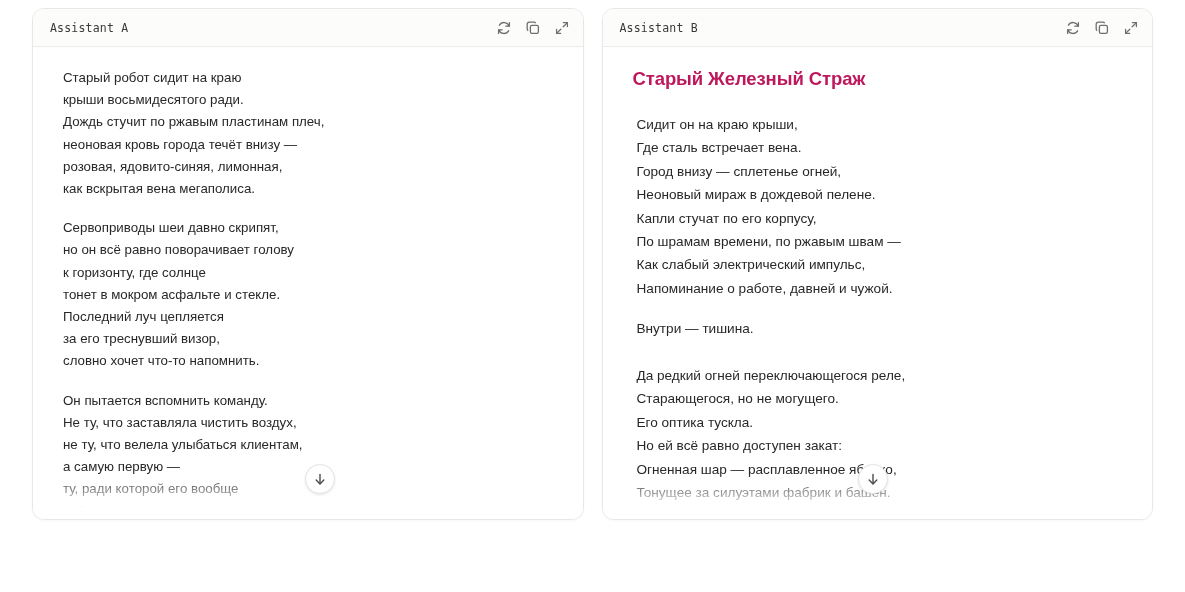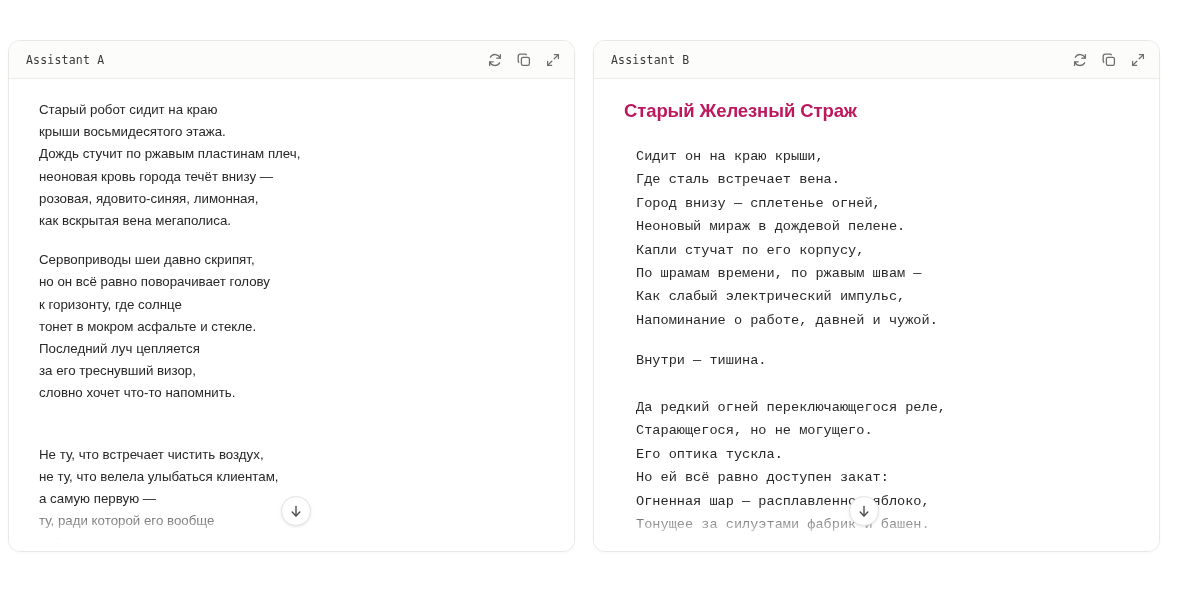--- a/index.html
+++ b/index.html
@@ -10,24 +10,24 @@
     height: 592px;
     font-family: "Liberation Sans", sans-serif;
     -webkit-font-smoothing: antialiased;
   }
   .stage {
     position: relative;
     width: 1185px;
     height: 592px;
     background: #ffffff;
     box-sizing: border-box;
-    padding: 8px 8px;
+    padding: 8px 32px;
     display: flex;
     gap: 18px;
-    align-items: center;
+    align-items: flex-start;
   }
   .panel {
     position: relative;
     width: 567px;
     height: 512px;
     background: #ffffff;
     border: 1px solid #e8e8e6;
     border-radius: 12px;
     box-sizing: border-box;
     overflow: hidden;
@@ -81,21 +81,21 @@
     color: #28282a;
   }
   .content-b h2 {
     margin: 0 0 22px 0;
     font-size: 18.5px;
     line-height: 24px;
     font-weight: bold;
     color: #be185d;
     letter-spacing: -0.1px;
   }
-  .content-b p { margin: 0 0 17px 12px; font-family: Liberation Mono, monospace; }
+  .content-b p { margin: 0 0 17px 4px; }
   .fade-line-1 { color: #b3b3b0; }
   .scroll-btn {
     position: absolute;
     width: 28px;
     height: 28px;
     border-radius: 50%;
     background: #ffffff;
     border: 1px solid #e4e4e1;
     box-shadow: 0 1px 3px rgba(0,0,0,0.10);
     display: flex;
@@ -145,38 +145,38 @@
             <path d="M13.4 2.6 9.2 6.8"></path>
             <path d="M2.6 13.4 6.8 9.2"></path>
           </svg>
         </span>
       </div>
     </div>
     <div class="panel-body">
       <div class="content-a">
         <p>
           <span>Старый робот сидит на краю</span><br>
-          <span>крыши восьмидесятого этажа.</span><br>
+          <span>крыши восьмидесятого ради.</span><br>
           <span>Дождь стучит по ржавым пластинам плеч,</span><br>
           <span>неоновая кровь города течёт внизу —</span><br>
           <span>розовая, ядовито-синяя, лимонная,</span><br>
           <span>как вскрытая вена мегаполиса.</span>
         </p>
         <p>
           <span>Сервоприводы шеи давно скрипят,</span><br>
           <span>но он всё равно поворачивает голову</span><br>
           <span>к горизонту, где солнце</span><br>
           <span>тонет в мокром асфальте и стекле.</span><br>
           <span>Последний луч цепляется</span><br>
           <span>за его треснувший визор,</span><br>
           <span>словно хочет что-то напомнить.</span>
         </p>
         <p>
-          <br>
-          <span>Не ту, что встречает чистить воздух,</span><br>
+          <span>Он пытается вспомнить команду.</span><br>
+          <span>Не ту, что заставляла чистить воздух,</span><br>
           <span>не ту, что велела улыбаться клиентам,</span><br>
           <span>а самую первую —</span><br>
           <span>ту, ради которой его вообще</span><br>
           <span class="fade-line-1">собрали из железа и надежды.</span>
         </p>
       </div>
       <div class="bottom-fade"></div>
     </div>
     <div class="scroll-btn scroll-a">
       <svg width="14" height="14" viewBox="0 0 14 14" fill="none" stroke="currentColor" stroke-width="1.4" stroke-linecap="round" stroke-linejoin="round">

